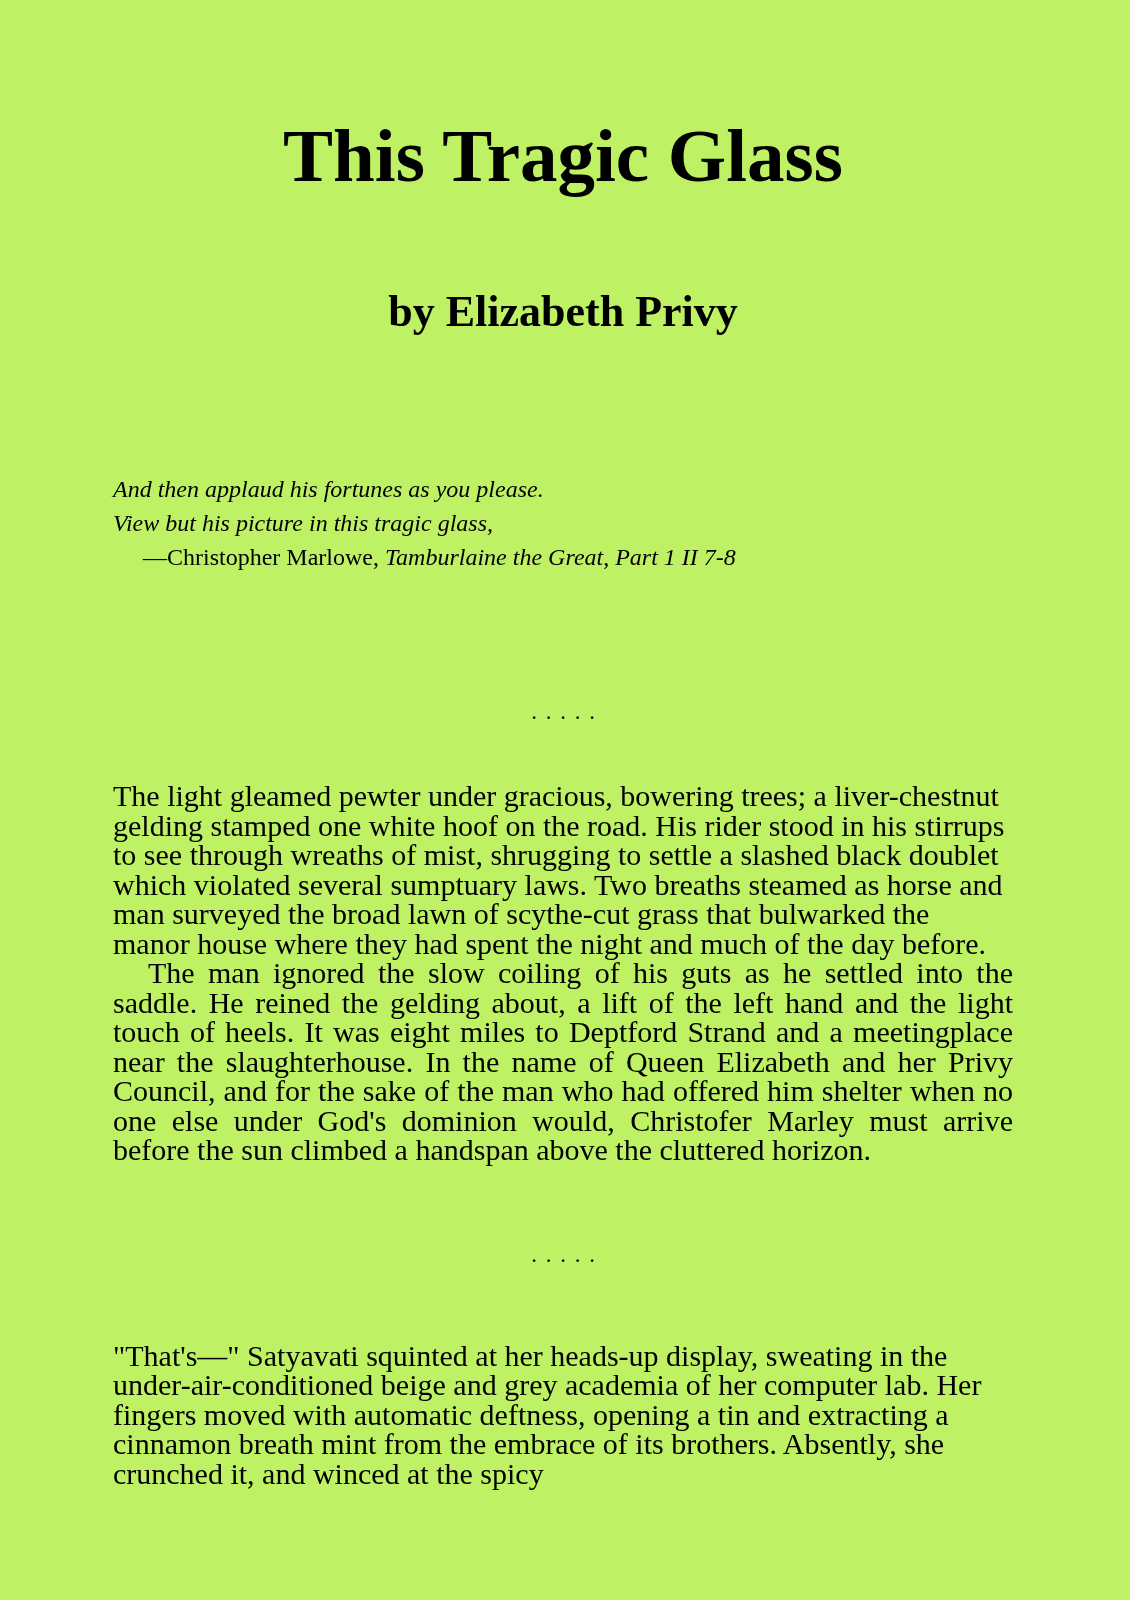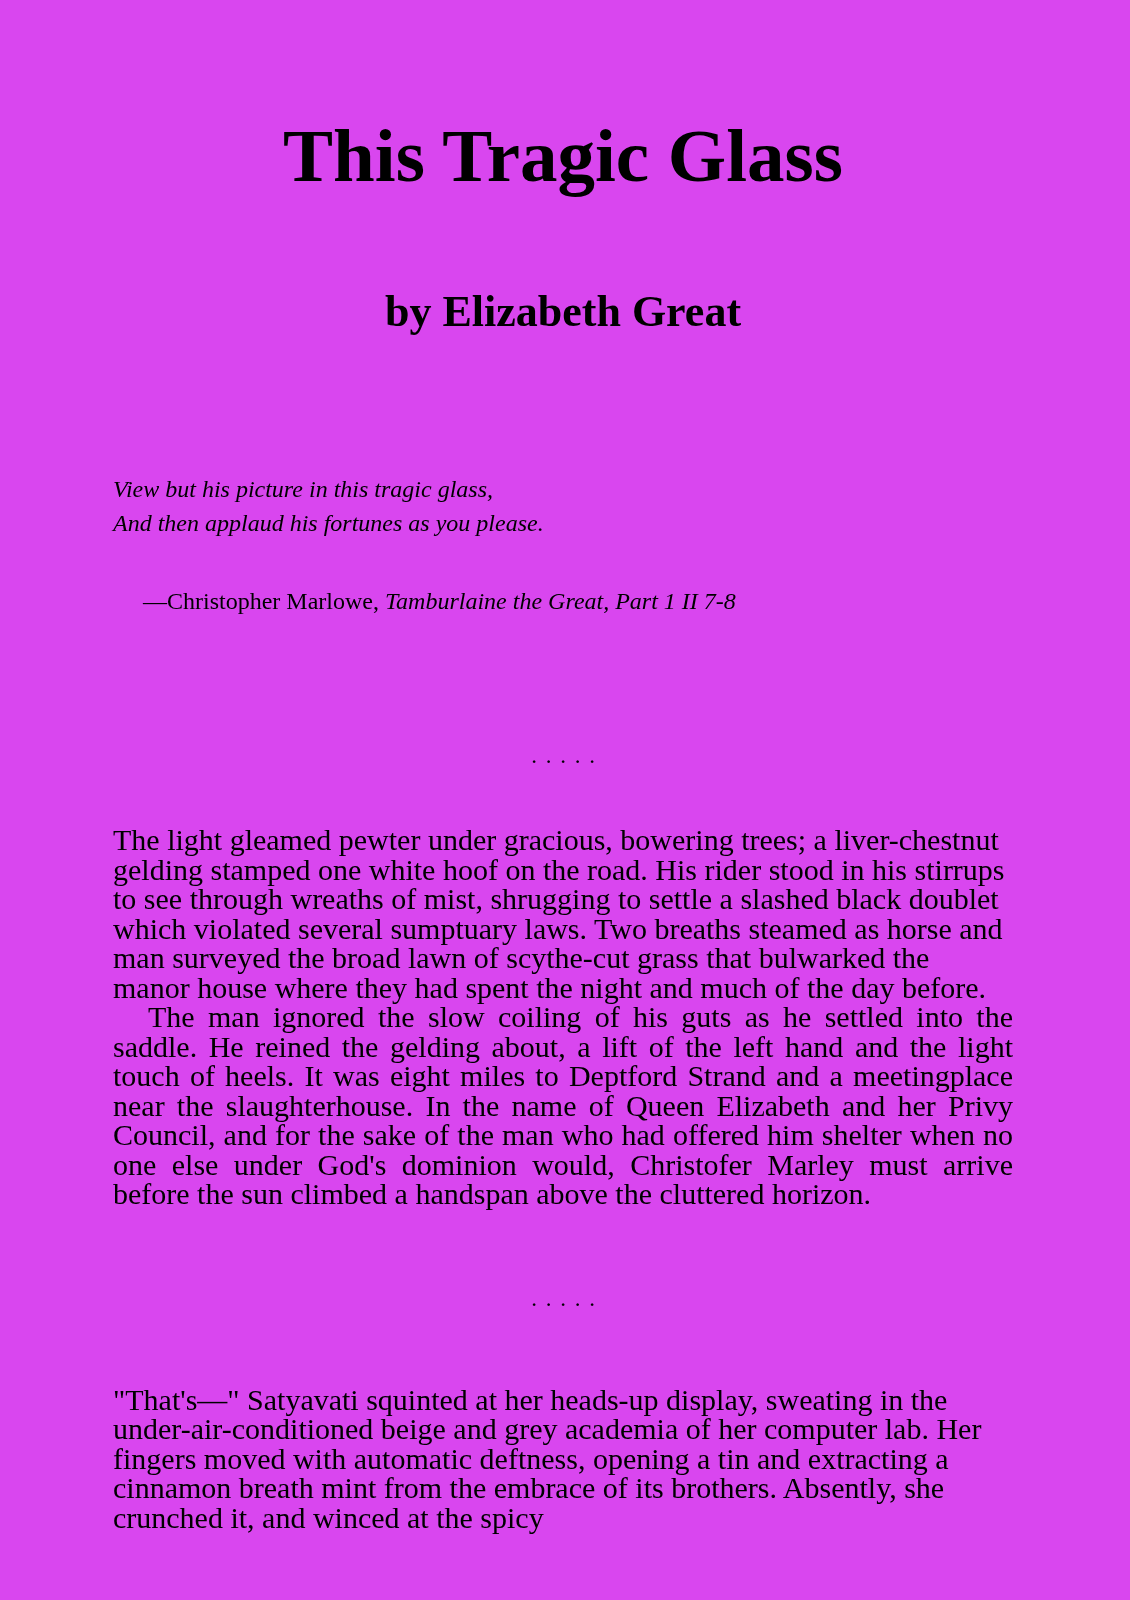--- a/index.html
+++ b/index.html
@@ -4,21 +4,21 @@
 <style>
   html, body {
     margin: 0;
     padding: 0;
     background: #ffffff;
   }
   .page {
     position: relative;
     width: 1130px;
     height: 1600px;
-    background: #d946ef;
+    background: #bef264;
     color: #000000;
     font-family: "Liberation Serif", serif;
     overflow: hidden;
   }
   .content {
     padding-left: 113px;
     padding-right: 117px;
   }
   .title {
     margin: 116px 0 0 0;
@@ -37,21 +37,20 @@
   }
   .epigraph {
     margin-top: 136px;
     font-size: 24px;
     line-height: 34px;
     font-style: italic;
   }
   .attribution {
     font-style: normal;
     padding-left: 30px;
-    margin-top: 44px;
   }
   .attribution .work {
     font-style: italic;
   }
   .dots {
     font-size: 23px;
     line-height: 30px;
     text-align: center;
     word-spacing: 3px;
   }
@@ -67,25 +66,25 @@
   .para-3 { margin-top: 71px; text-align: left; }
 </style>
 </head>
 <body>
 
 <div class="page">
   <div class="content">
 
     <h1 class="title">This Tragic Glass</h1>
 
-    <div class="byline">by Elizabeth Great</div>
+    <div class="byline">by Elizabeth Privy</div>
 
     <div class="epigraph">
+      <div class="epi-line">And then applaud his fortunes as you please.</div>
       <div class="epi-line">View but his picture in this tragic glass,</div>
-      <div class="epi-line">And then applaud his fortunes as you please.</div>
       <div class="attribution"><span>—Christopher Marlowe, </span><span class="work">Tamburlaine the Great, Part 1 II 7-8</span></div>
     </div>
 
     <div class="dots dots-1">. . . . .</div>
 
     <p class="para para-1">The light gleamed pewter under gracious, bowering trees; a liver-chestnut gelding stamped one white hoof on the road. His rider stood in his stirrups to see through wreaths of mist, shrugging to settle a slashed black doublet which violated several sumptuary laws. Two breaths steamed as horse and man surveyed the broad lawn of scythe-cut grass that bulwarked the manor house where they had spent the night and much of the day before.</p>
 
     <p class="para para-2">The man ignored the slow coiling of his guts as he settled into the saddle. He reined the gelding about, a lift of the left hand and the light touch of heels. It was eight miles to Deptford Strand and a meetingplace near the slaughterhouse. In the name of Queen Elizabeth and her Privy Council, and for the sake of the man who had offered him shelter when no one else under God's dominion would, Christofer Marley must arrive before the sun climbed a handspan above the cluttered horizon.</p>
 
     <div class="dots dots-2">. . . . .</div>

